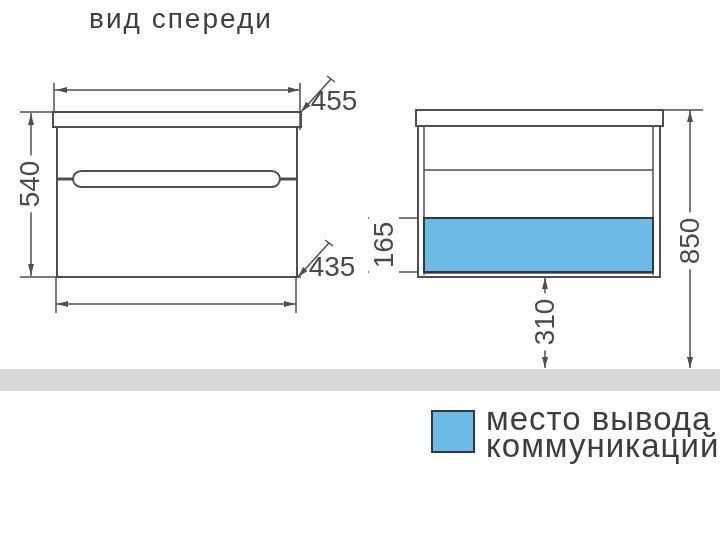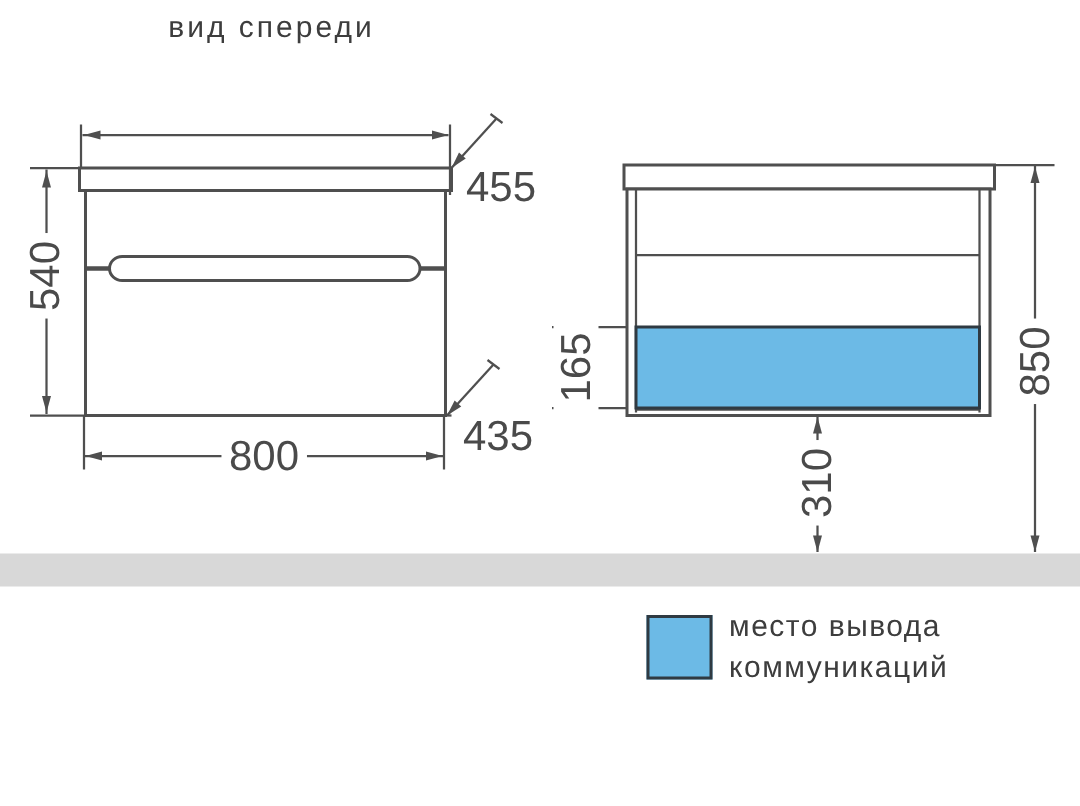--- a/index.html
+++ b/index.html
@@ -3,49 +3,49 @@
 <meta charset="utf-8">
 <style>
   html,body { margin:0; padding:0; background:#ffffff; }
   .stage {
     position:relative; width:720px; height:537px; background:#ffffff;
     font-family:"Liberation Sans", sans-serif; color:#3d3d3d; overflow:hidden;
   }
   .linework { position:absolute; left:0; top:0; width:720px; height:537px; }
   .view-title {
     position:absolute; transform:translate(-50%,-50%);
-    font-size:20px; letter-spacing:2px; color:#3d3d3d; white-space:nowrap;
+    font-size:28px; letter-spacing:2px; color:#3d3d3d; white-space:nowrap;
   }
   .title-front { left:181px; top:19px; }
   .title-rear  { left:538px; top:19px; }
   .dim {
     position:absolute; font-size:28px; color:#4a4a4a; white-space:nowrap;
     transform:translate(-50%,-50%); background:#ffffff; padding:1px 5px; line-height:1;
   }
   .dim.rot { transform:translate(-50%,-50%) rotate(-90deg); }
-  .dim.nobg { background:transparent; padding:0;margin-top:24px; }
+  .dim.nobg { background:transparent; padding:0; }
   .d805 { left:177px; top:90px;  }
   .d455 { left:334px; top:101px; }
   .d540 { left:30px;  top:184px; }
   .d435 { left:332px; top:267px; }
   .d800 { left:176px; top:304px; }
   .d165 { left:384px; top:245px; }
   .d310 { left:545px; top:322px; }
   .d850 { left:690px; top:241px; }
   .caption {
     position:absolute; left:0px; top:403px; width:356px;
     text-align:center; font-size:26px; line-height:33px; letter-spacing:1px; color:#3d3d3d;
   }
   .legend-swatch {
     position:absolute; left:431px; top:410px; width:40px; height:39px;
     background:#6cbae6; border:2px solid #2f3a42;
   }
   .legend-text {
     position:absolute; left:486px; top:405px;
-    font-size:20px; line-height:27px; letter-spacing:1px; color:#3d3d3d; white-space:nowrap;
+    font-size:33px; line-height:27px; letter-spacing:1px; color:#3d3d3d; white-space:nowrap;
   }
 </style>
 </head>
 <body>
 
 <div class="stage">
 
   <svg class="linework" viewBox="0 0 720 537" xmlns="http://www.w3.org/2000/svg">
 
     <rect x="0" y="369" width="720" height="22" fill="#d8d8d8"></rect>
@@ -117,21 +117,20 @@
       <path d="M301,112 L310.5,105.7 L306,101.7 Z"></path>
       <path d="M298,277 L307.5,271 L303.1,267 Z"></path>
     </g>
   </svg>
 
   <div class="view-title title-front">вид спереди</div>
 
   <div class="dim d455 nobg">455</div>
   <div class="dim rot d540">540</div>
   <div class="dim d435 nobg">435</div>
-  <div class="dim d800">800</div>
   <div class="dim rot d165">165</div>
   <div class="dim rot d310">310</div>
   <div class="dim rot d850">850</div>
 
 
   <div class="legend-swatch"></div>
   <div class="legend-text">
     <div>место вывода</div>
     <div>коммуникаций</div>
   </div>

